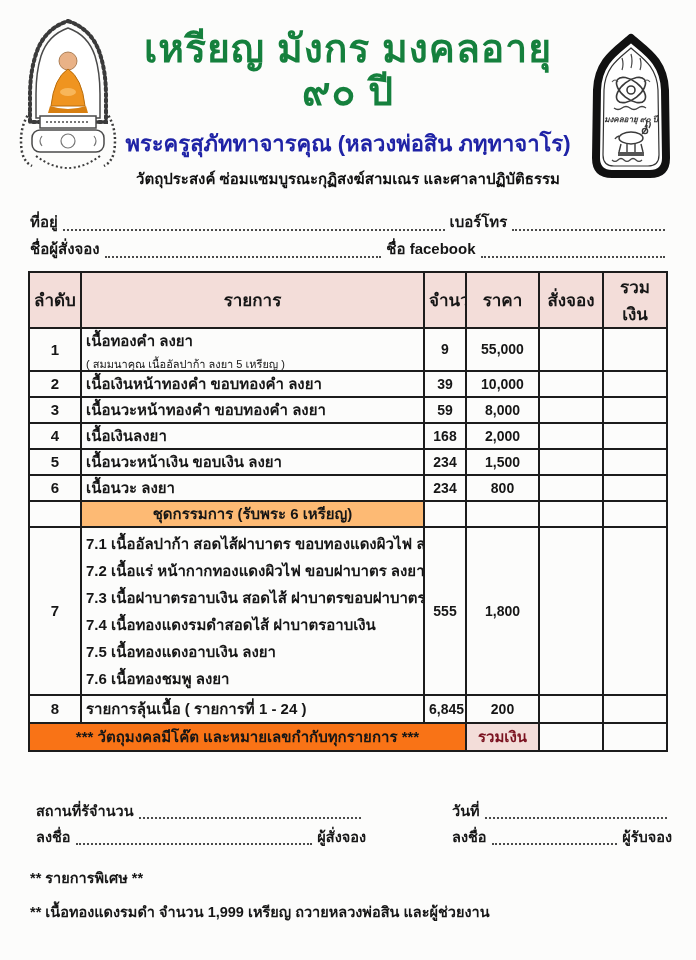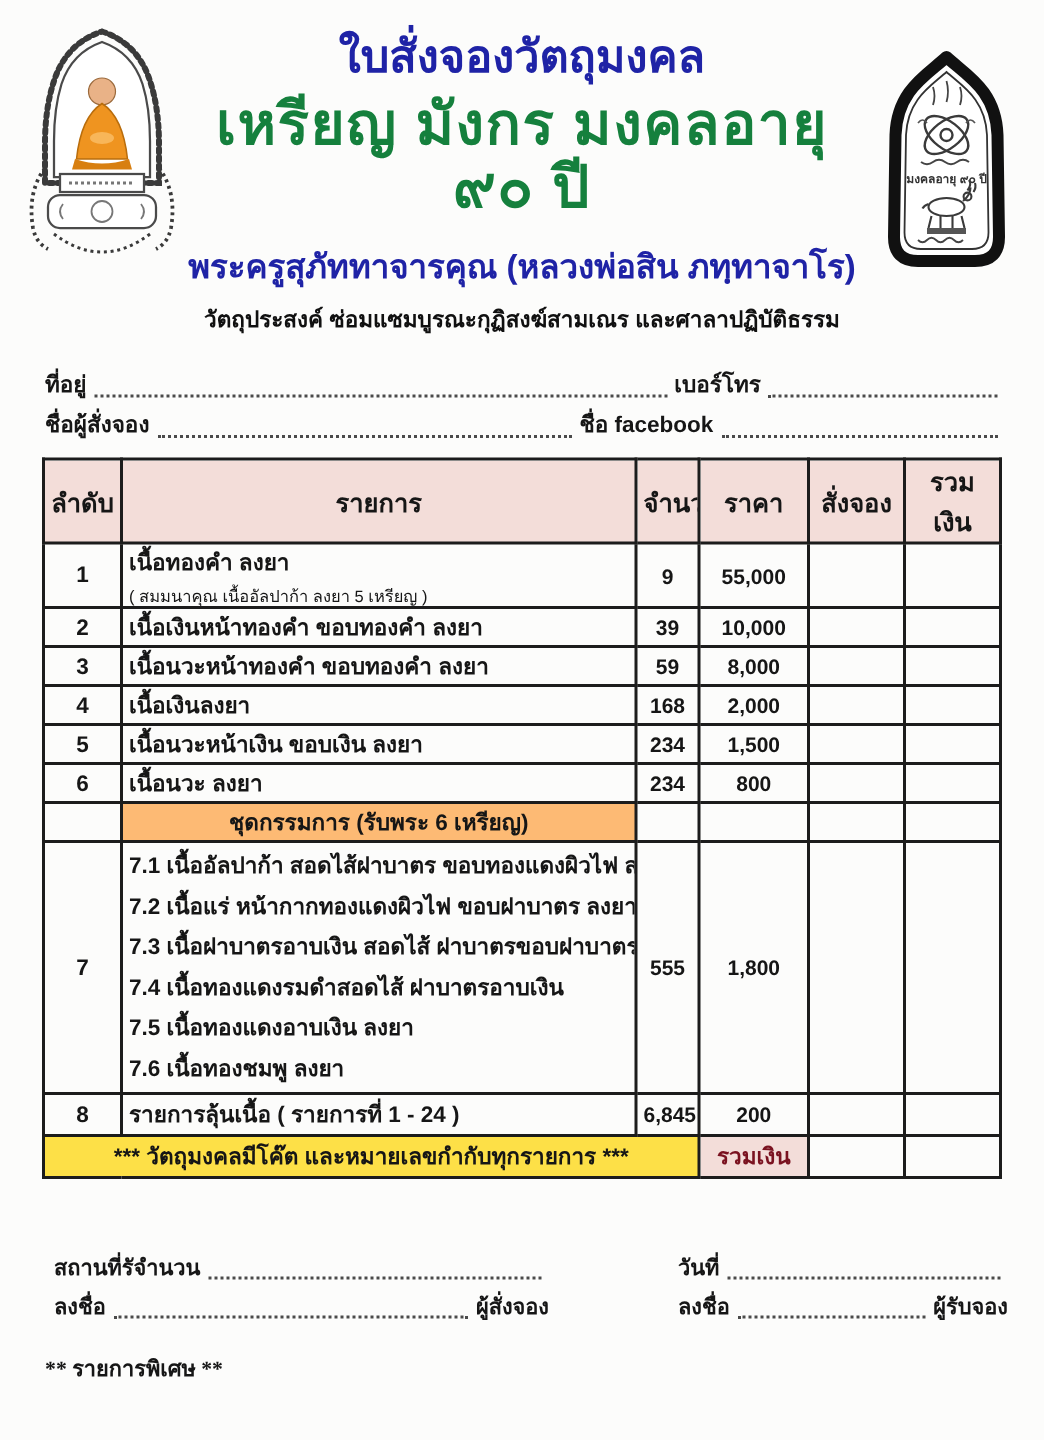--- a/index.html
+++ b/index.html
@@ -3,21 +3,21 @@
 <meta charset="utf-8">
 <style>
   html,body{margin:0;padding:0;background:#888;}
   .page{
     width:696px;height:960px;margin:0 auto;background:#fcfcfb;
     font-family:"Liberation Sans","DejaVu Sans",sans-serif;
     color:#161616;position:relative;overflow:hidden;box-sizing:border-box;
   }
   
   .header{display:flex;align-items:flex-start;padding:16px 6px 0 12px;}
-  .badge{flex:0 0 auto;}
+  .badge{flex:0 0 auto;font-style:italic;}
   .monk-badge{width:112px;height:164px;}
   .seal-badge{width:118px;height:156px;margin-top:16px;}
   .htext{flex:1;text-align:center;padding-top:6px;min-width:0;}
   .form-title{font-size:30px;font-weight:bold;color:#1f23a6;line-height:1.15;}
   .main-title{font-size:39px;font-weight:bold;color:#15803d;line-height:1.1;margin-top:6px;letter-spacing:1px;}
   .sub-title{font-size:22px;font-weight:bold;color:#1f23a6;margin-top:12px;}
   .purpose{font-size:15px;font-weight:bold;color:#101010;margin-top:6px;}
   
   .fields{margin:16px 26px 0 30px;}
   .fline{display:flex;align-items:flex-end;font-weight:bold;font-size:15px;height:27px;}
@@ -33,30 +33,30 @@
   td.item{text-align:left;padding-left:6px;}
   td.qty,td.price{text-align:center;font-size:14px;}
   tr.r1{height:34px;} tr.r{height:23px;} tr.r8{height:28px;}
   .item-note{display:block;font-size:11px;font-weight:normal;line-height:1;margin-top:6px;}
   tr.sec{height:22px;}
   td.sec-cell{background:#fdba74;text-align:center;font-size:15px;}
   tr.r7{height:168px;}
   td.r7-items{vertical-align:middle;}
   .sub-item{line-height:27px;white-space:nowrap;}
   tr.foot{height:28px;}
-  td.foot-note{background:#fde047;text-align:center;font-size:15px;}
+  td.foot-note{background:#f97316;text-align:center;font-size:15px;}
   td.total-label{background:#f3ddd9;text-align:center;font-size:15px;color:#7a1220;}
   
   .signs{margin:44px 24px 0 36px;}
   .sign-row{display:flex;align-items:flex-end;}
   .sign-left{display:flex;align-items:flex-end;width:330px;font-weight:bold;font-size:14.5px;height:26px;}
   .sign-gap{width:86px;}
   .sign-right{display:flex;align-items:flex-end;flex:1;font-weight:bold;font-size:14.5px;height:26px;}
   
-  .notes{margin:18px 20px 0 30px;font-family:Liberation Serif, serif;}
+  .notes{margin:18px 20px 0 30px;}
   .notes-title{font-weight:bold;font-size:14.5px;}
   .note-line{font-weight:bold;font-size:14.5px;margin-top:11px;white-space:nowrap;}
   svg text{font-family:"Liberation Sans","DejaVu Sans",sans-serif;}
 </style>
 </head>
 <body>
 
 <div class="page">
 
   <div class="header">
@@ -78,21 +78,20 @@
         <circle cx="56" cy="125" r="7" fill="none" stroke="#777" stroke-width="1.2"></circle>
         <path d="M30 120 q-4 5 0 10 M82 120 q4 5 0 10" stroke="#777" fill="none" stroke-width="1.2"></path>
 
         <path d="M18 96 Q6 112 10 136 Q12 146 20 150" fill="none" stroke="#3a3a3a" stroke-width="2.5" stroke-dasharray="2 2.5"></path>
         <path d="M94 96 Q106 112 102 136 Q100 146 92 150" fill="none" stroke="#3a3a3a" stroke-width="2.5" stroke-dasharray="2 2.5"></path>
         <path d="M24 140 Q40 152 56 152 Q72 152 88 140" fill="none" stroke="#3a3a3a" stroke-width="2" stroke-dasharray="2 2.5"></path>
       </svg>
     </div>
 
     <div class="htext">
-      <div class="form-title">ใบสั่งจองวัตถุมงคล</div>
       <div class="main-title">เหรียญ มังกร มงคลอายุ ๙๐ ปี</div>
       <div class="sub-title">พระครูสุภัททาจารคุณ (หลวงพ่อสิน ภทฺทาจาโร)</div>
       <div class="purpose">วัตถุประสงค์ ซ่อมแซมบูรณะกุฏิสงฆ์สามเณร และศาลาปฏิบัติธรรม</div>
     </div>
 
     <div class="badge seal-badge">
       <svg viewBox="0 0 118 156" width="118" height="156">
 
         <path d="M59 6 C46 18 26 28 25 58 L24 126 Q24 142 40 142 L78 142 Q94 142 94 126 L93 58 C92 28 72 18 59 6 Z" fill="#ffffff" stroke="#111" stroke-width="8" stroke-linejoin="round"></path>
         <path d="M59 16 C49 25 33 34 32 58 L31 123 Q31 134 42 134 L76 134 Q87 134 87 123 L86 58 C85 34 69 25 59 16 Z" fill="none" stroke="#333" stroke-width="1.2"></path>
@@ -271,16 +270,17 @@
       <div class="sign-right">
         <span class="flabel">ลงชื่อ</span>
         <span class="dots grow3"></span>
         <span class="flabel">ผู้รับจอง</span>
       </div>
     </div>
   </div>
 
   <div class="notes">
     <div class="notes-title">** รายการพิเศษ **</div>
+    <div class="note-line">** เนื้อทองแดงรมดำ  จำนวน 1,999 เหรียญ ถวายหลวงพ่อสิน และผู้ช่วยงาน</div>
 
   </div>
 
 </div>
 
 </body></html>

